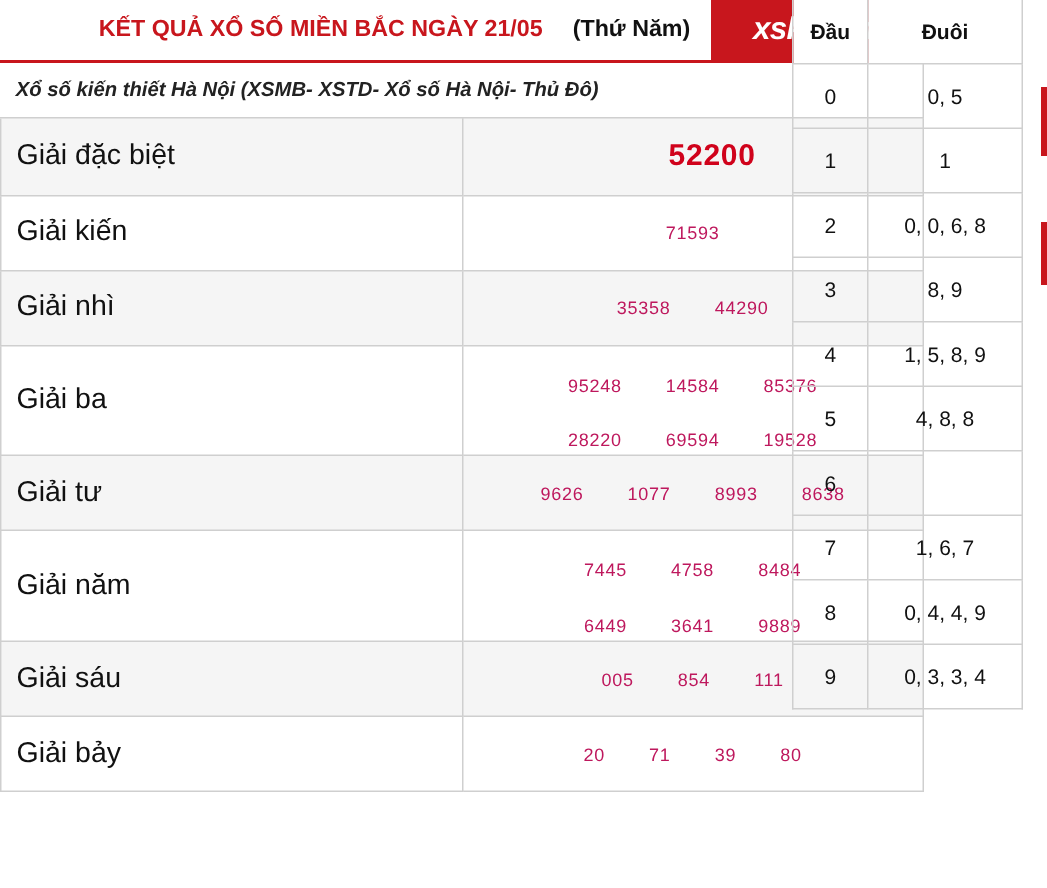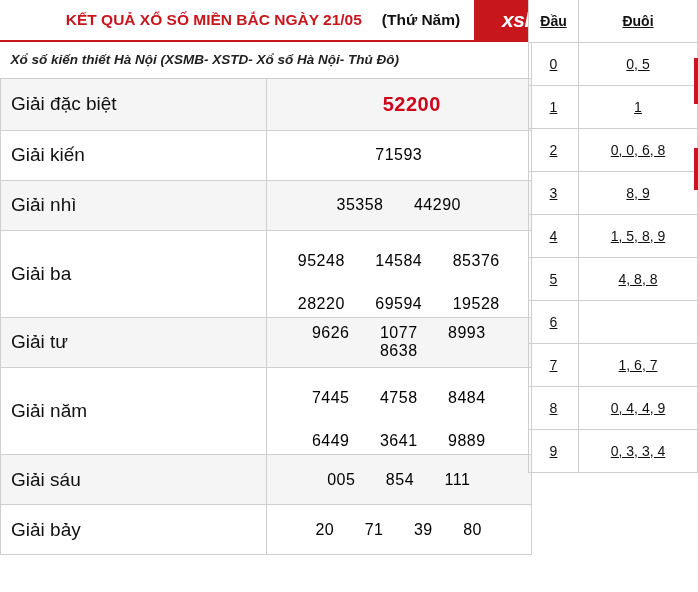--- a/index.html
+++ b/index.html
@@ -75,21 +75,21 @@
     position: absolute;
     left: 0; top: 42px;
     width: 698px;
     height: 550px;
   }
 
   
   .results {
     position: absolute;
     left: 0; top: 0;
-    width: 532px;
+    width: 616px;
     border-collapse: collapse;
     table-layout: fixed;
   }
   .results td {
     border: 1px solid #cfcfcf;
     height: 50px;
     vertical-align: middle;
   }
   .results .subtitle-cell {
     height: 36px;
@@ -103,22 +103,22 @@
   }
   .prize-label {
     width: 138px;
     padding-left: 10px;
     font-size: 19px;
     color: #111111;
     border-left: none;
   }
   .prize-values {
     text-align: center;
-    font-size: 16px;
-    color: #000000;
+    font-size: 12px;
+    color: #be185d;
     padding: 0 6px;
   }
   .prize-values .num {
     display: inline-block;
     padding: 0 13px;
     letter-spacing: 0.5px;
     white-space: nowrap;
   }
   .prize-values .row2 {
     display: block;
@@ -132,24 +132,23 @@
     padding-left: 32px;
   }
   .row-special td { background: #f5f5f5; height: 52px; }
   .row-alt td { background: #f5f5f5; }
   .row-tall td { height: 64px; }
 
   
   .headtail {
     position: absolute;
     left: 528px; top: -42px;
-    width: 170px;
+    width: 154px;
     border-collapse: collapse;
     table-layout: fixed;
-    text-decoration: underline;
   }
   .headtail th, .headtail td {
     border: 1px solid #cfcfcf;
     text-align: center;
     font-size: 14px;
     color: #111111;
     height: 43px;
   }
   .headtail th {
     height: 42px;

